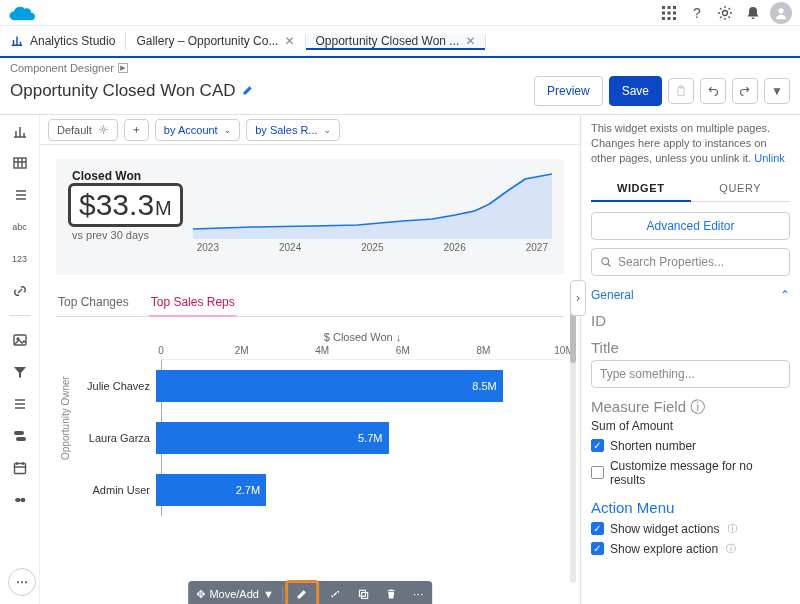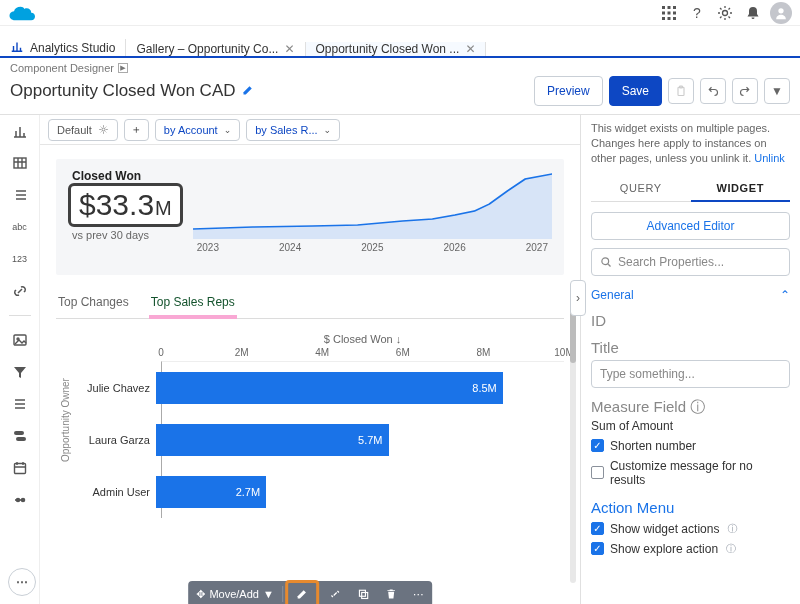--- a/index.html
+++ b/index.html
@@ -7,21 +7,21 @@
 
   
   .topbar { height: 26px; display: flex; align-items: center; padding: 0 8px; border-bottom: 1px solid #eee; }
   .cloud { width: 30px; height: 20px; }
   .top-spacer { flex: 1; }
   .topicon { width: 22px; height: 22px; display: flex; align-items: center; justify-content: center; color: #555; margin-left: 6px; cursor: pointer; }
   .topicon svg { width: 16px; height: 16px; }
   .avatar { width: 22px; height: 22px; border-radius: 50%; background: #c4c6cc; display: flex; align-items: center; justify-content: center; color: #fff; margin-left: 6px; }
 
   
-  .ws-tabs { height: 32px; display: flex; align-items: flex-end; border-bottom: 2px solid #0d47c3; }
+  .ws-tabs { height: 32px; display: flex; align-items: center; border-bottom: 2px solid #0d47c3; }
   .ws-tab { display: flex; align-items: center; gap: 6px; padding: 0 10px; font-size: 12px; color: #333; border-right: 1px solid #e0e0e0; cursor: pointer; position: relative; }
   .ws-tab.active { background: #f6faff; }
   .ws-tab.active::after { content:""; position:absolute; left:0; right:0; bottom:-2px; height:2px; background:#0d47c3; }
   .ws-tab .close { color:#888; }
   .ws-app-icon { color:#0d47c3; }
 
   
   .titlebar { display:flex; align-items:center; padding: 4px 10px 8px; border-bottom:1px solid #e0e0e0; }
   .crumb { font-size: 11px; color: #777; display:flex; align-items:center; gap:4px; }
   .crumb-play { width:10px; height:10px; border:1px solid #aaa; display:inline-flex; align-items:center; justify-content:center; font-size:7px; color:#777; }
@@ -56,21 +56,21 @@
   .metric-label { font-size:12px; font-weight:600; color:#222; margin-left:4px; }
   .metric-val { font-size:30px; font-weight:500; display:flex; align-items:baseline; }
   .metric-val .unit { font-size:20px; margin-left:1px; }
   .metric-sub { font-size:11px; color:#666; margin: 2px 0 0 4px;}
   .spark { flex:1; position:relative; }
   .spark svg { width:100%; height:70px; }
   .spark-years { display:flex; justify-content:space-between; font-size:10px; color:#666; padding: 0 4px; }
 
   .tabs2 { display:flex; gap:18px; border-bottom:1px solid #dcdcdc; margin-top:14px; }
   .tabs2 .t { padding:6px 2px; font-size:12px; color:#666; cursor:pointer; }
-  .tabs2 .t.active { color:#14532d; border-bottom:4px solid #f9a8d4; margin-bottom:-1px; font-weight:500; }
+  .tabs2 .t.active { color:#be185d; border-bottom:2px solid #f9a8d4; margin-bottom:-1px; font-weight:500; }
 
   .chart { display:flex; margin-top:14px; }
   .ylab { writing-mode: vertical-rl; transform: rotate(180deg); font-size:10px; color:#888; text-align:center; padding: 10px 4px 0; }
   .chart-body { flex:1; }
   .chart-title { font-size:11px; color:#666; text-align:center; margin-bottom:2px; }
   .xaxis { display:flex; font-size:10px; color:#666; position:relative; height:14px; }
   .xaxis span { position:absolute; transform:translateX(-50%); }
   .bars { border-left:1px solid #aaa; border-top:1px solid #eee; }
   .brow { display:flex; align-items:center; height:52px; }
   .brow .name { width:80px; text-align:right; font-size:11px; color:#333; padding-right:6px; margin-left:-86px; }
@@ -404,22 +404,22 @@
       </div>
     </div>
   </div>
 
   <div class="right">
     <div class="infotext">
       <span>This widget exists on multiple pages. Changes here apply to instances on other pages, unless you unlink it.</span>
       <a href="#">Unlink</a>
     </div>
     <div class="ptabs">
+      <span class="pt active">WIDGET</span>
       <span class="pt">QUERY</span>
-      <span class="pt active">WIDGET</span>
     </div>
     <button class="advbtn">Advanced Editor</button>
     <div class="search">
       <svg width="12" height="12" viewBox="0 0 16 16" fill="none" stroke="#888" stroke-width="1.6">
           <circle cx="7" cy="7" r="4.5"></circle>
           <path d="M11 11l3 3"></path>
         </svg>
       <span textcontent="Search Properties...">Search Properties...</span>
     </div>
     <div class="section-h">

